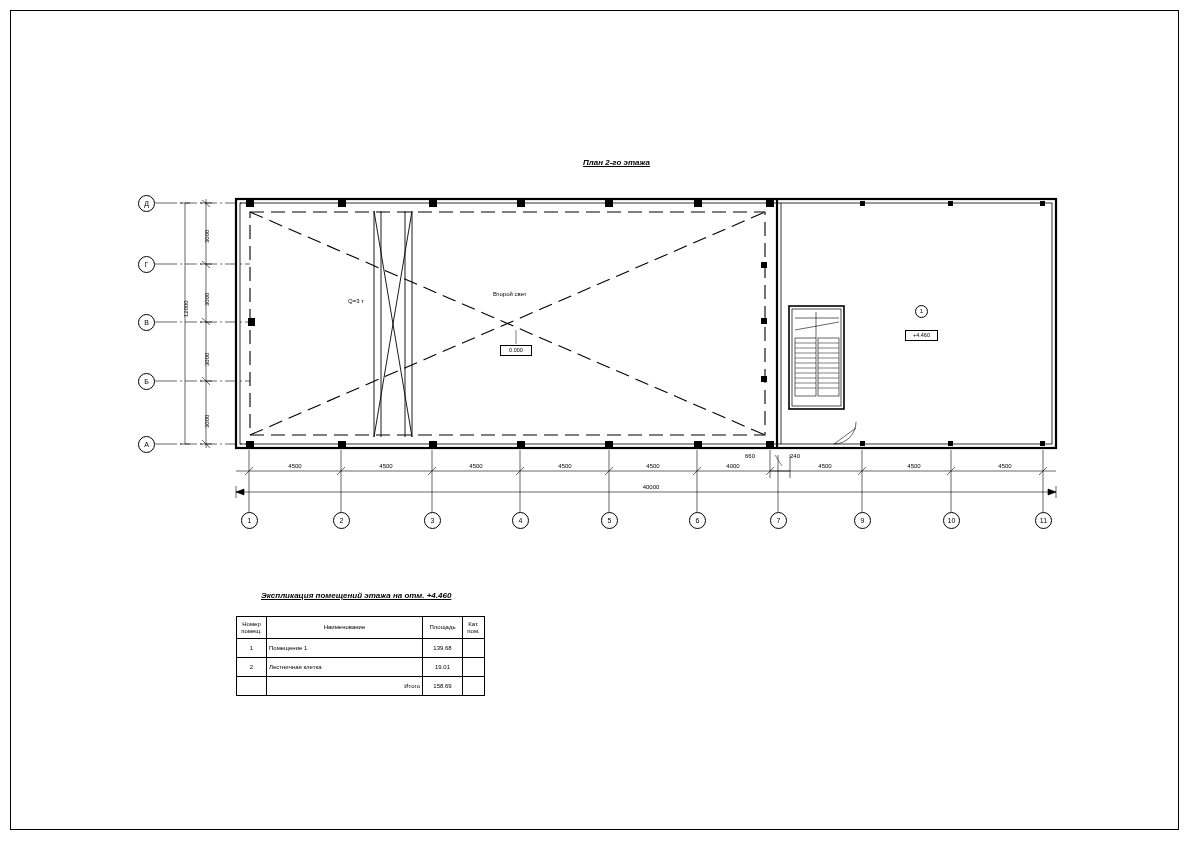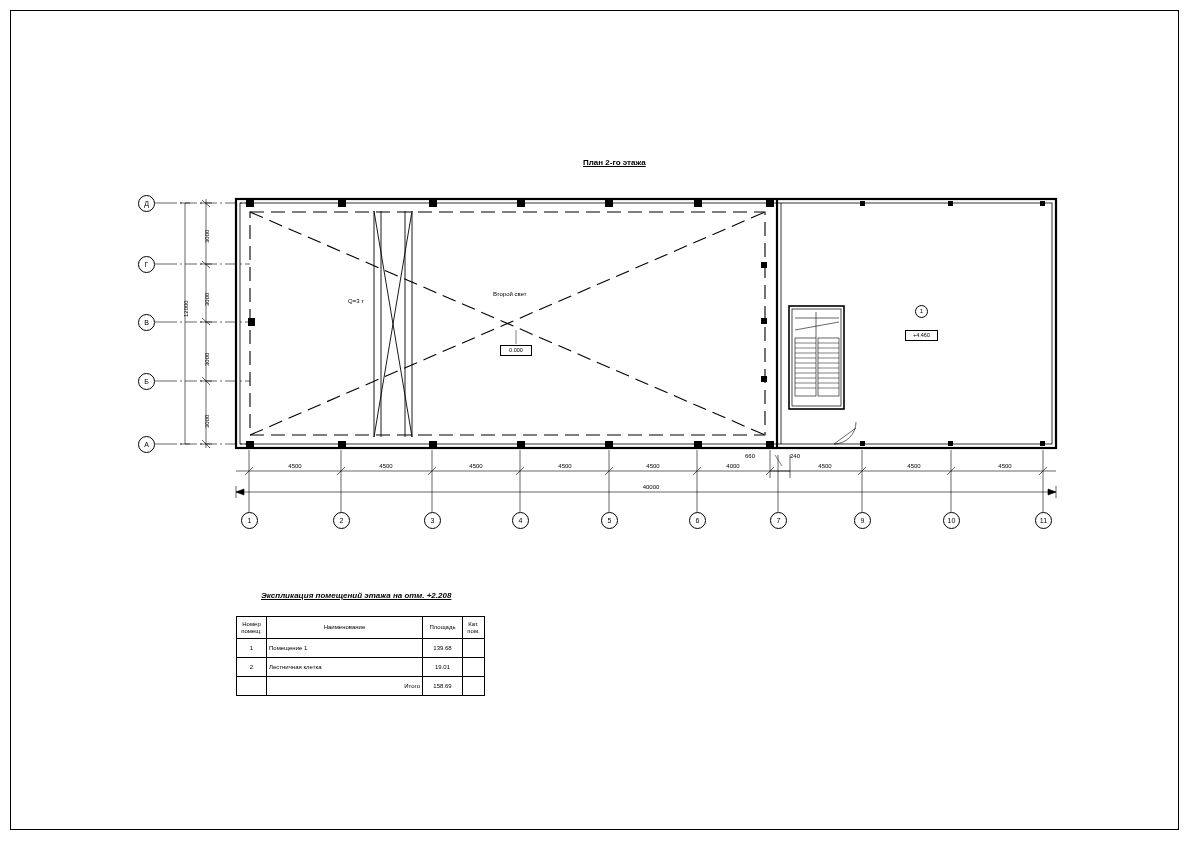--- a/index.html
+++ b/index.html
@@ -27,20 +27,21 @@
     width: 1169px;
     height: 820px;
     border: 1px solid #000;
     box-sizing: border-box;
   }
   .title-plan {
     position: absolute;
     left: 583px;
     top: 158px;
     font-size: 8px;
+    font-style: italic;
     font-weight: bold;
     text-decoration: underline;
     white-space: nowrap;
   }
   .title-expl {
     position: absolute;
     left: 261px;
     top: 591px;
     font-size: 8px;
     font-style: italic;
@@ -133,21 +134,21 @@
   .total-label { text-align: right; padding-right: 3px; }
 </style>
 </head>
 <body>
 
 <div id="sheet">
 
   <div class="frame"></div>
 
   <div class="title-plan">План 2-го этажа</div>
-  <div class="title-expl">Экспликация помещений этажа на отм. +2.208</div>
+  <div class="title-expl">Экспликация помещений этажа на отм. +4.460</div>
 
   <svg class="dwg" viewBox="0 0 1191 842">
     <g stroke="#000" fill="none">
 
       <rect x="236" y="199" width="820" height="249" stroke-width="2.2"></rect>
       <rect x="240" y="203" width="812" height="241" stroke-width="0.8"></rect>
 
       <line x1="777" y1="199" x2="777" y2="448" stroke-width="2.2"></line>
       <line x1="781" y1="203" x2="781" y2="444" stroke-width="0.8"></line>
 

